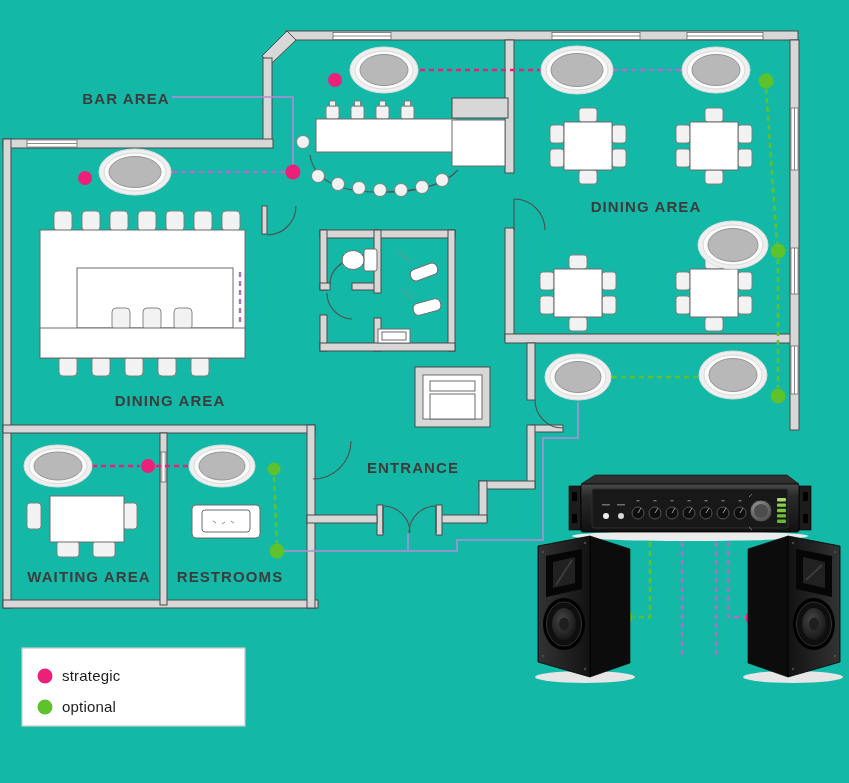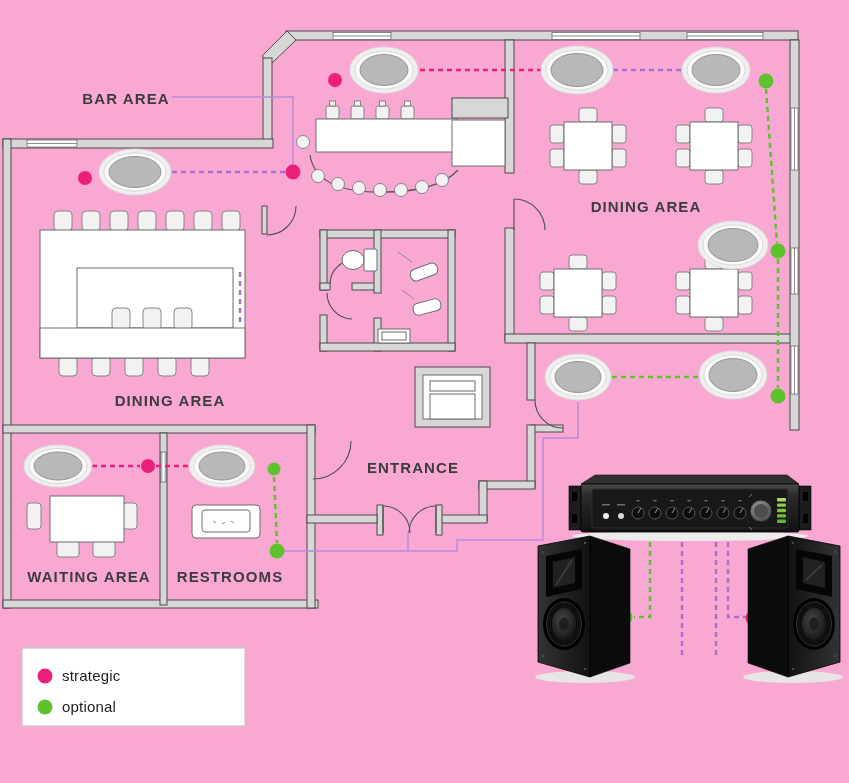--- a/index.html
+++ b/index.html
@@ -1,16 +1,16 @@
 <!DOCTYPE html>
 <html style="--strategic: #EC2079; --optional: #5EC22D; --wire-purple: #B78BD8; --dash-purple: #A96FC9; --wall-fill: #D7D7D7; --wall-stroke: #4B4B4B; --text: #3C3C3C;"><head>
 <meta charset="utf-8">
 <style>
   html,body{margin:0;padding:0;background:#ffffff;}
-  .stage{position:relative;width:849px;height:783px;background:#f9a8d4;overflow:hidden;
+  .stage{position:relative;width:849px;height:783px;background:#14b8a6;overflow:hidden;
          font-family:"Liberation Sans",sans-serif;}
   svg text{font-family:"Liberation Sans",sans-serif;}
   .room-label{font-size:15px;font-weight:700;letter-spacing:1.1px;fill:var(--text);}
   .legend-label{font-size:15px;font-weight:400;letter-spacing:.2px;fill:#1d1d1d;}
   .wall{fill:var(--wall-fill);stroke:var(--wall-stroke);stroke-width:1;}
   .win{fill:#ffffff;stroke:#5a5a5a;stroke-width:.7;}
   .winline{stroke:#5a5a5a;stroke-width:.7;}
   .furn{fill:#ffffff;stroke:#6d6d6d;stroke-width:1;}
   .chair{fill:#f2f2f2;stroke:#7b7b7b;stroke-width:.9;}
   .arc{fill:none;stroke:#4f4f4f;stroke-width:1.1;}

